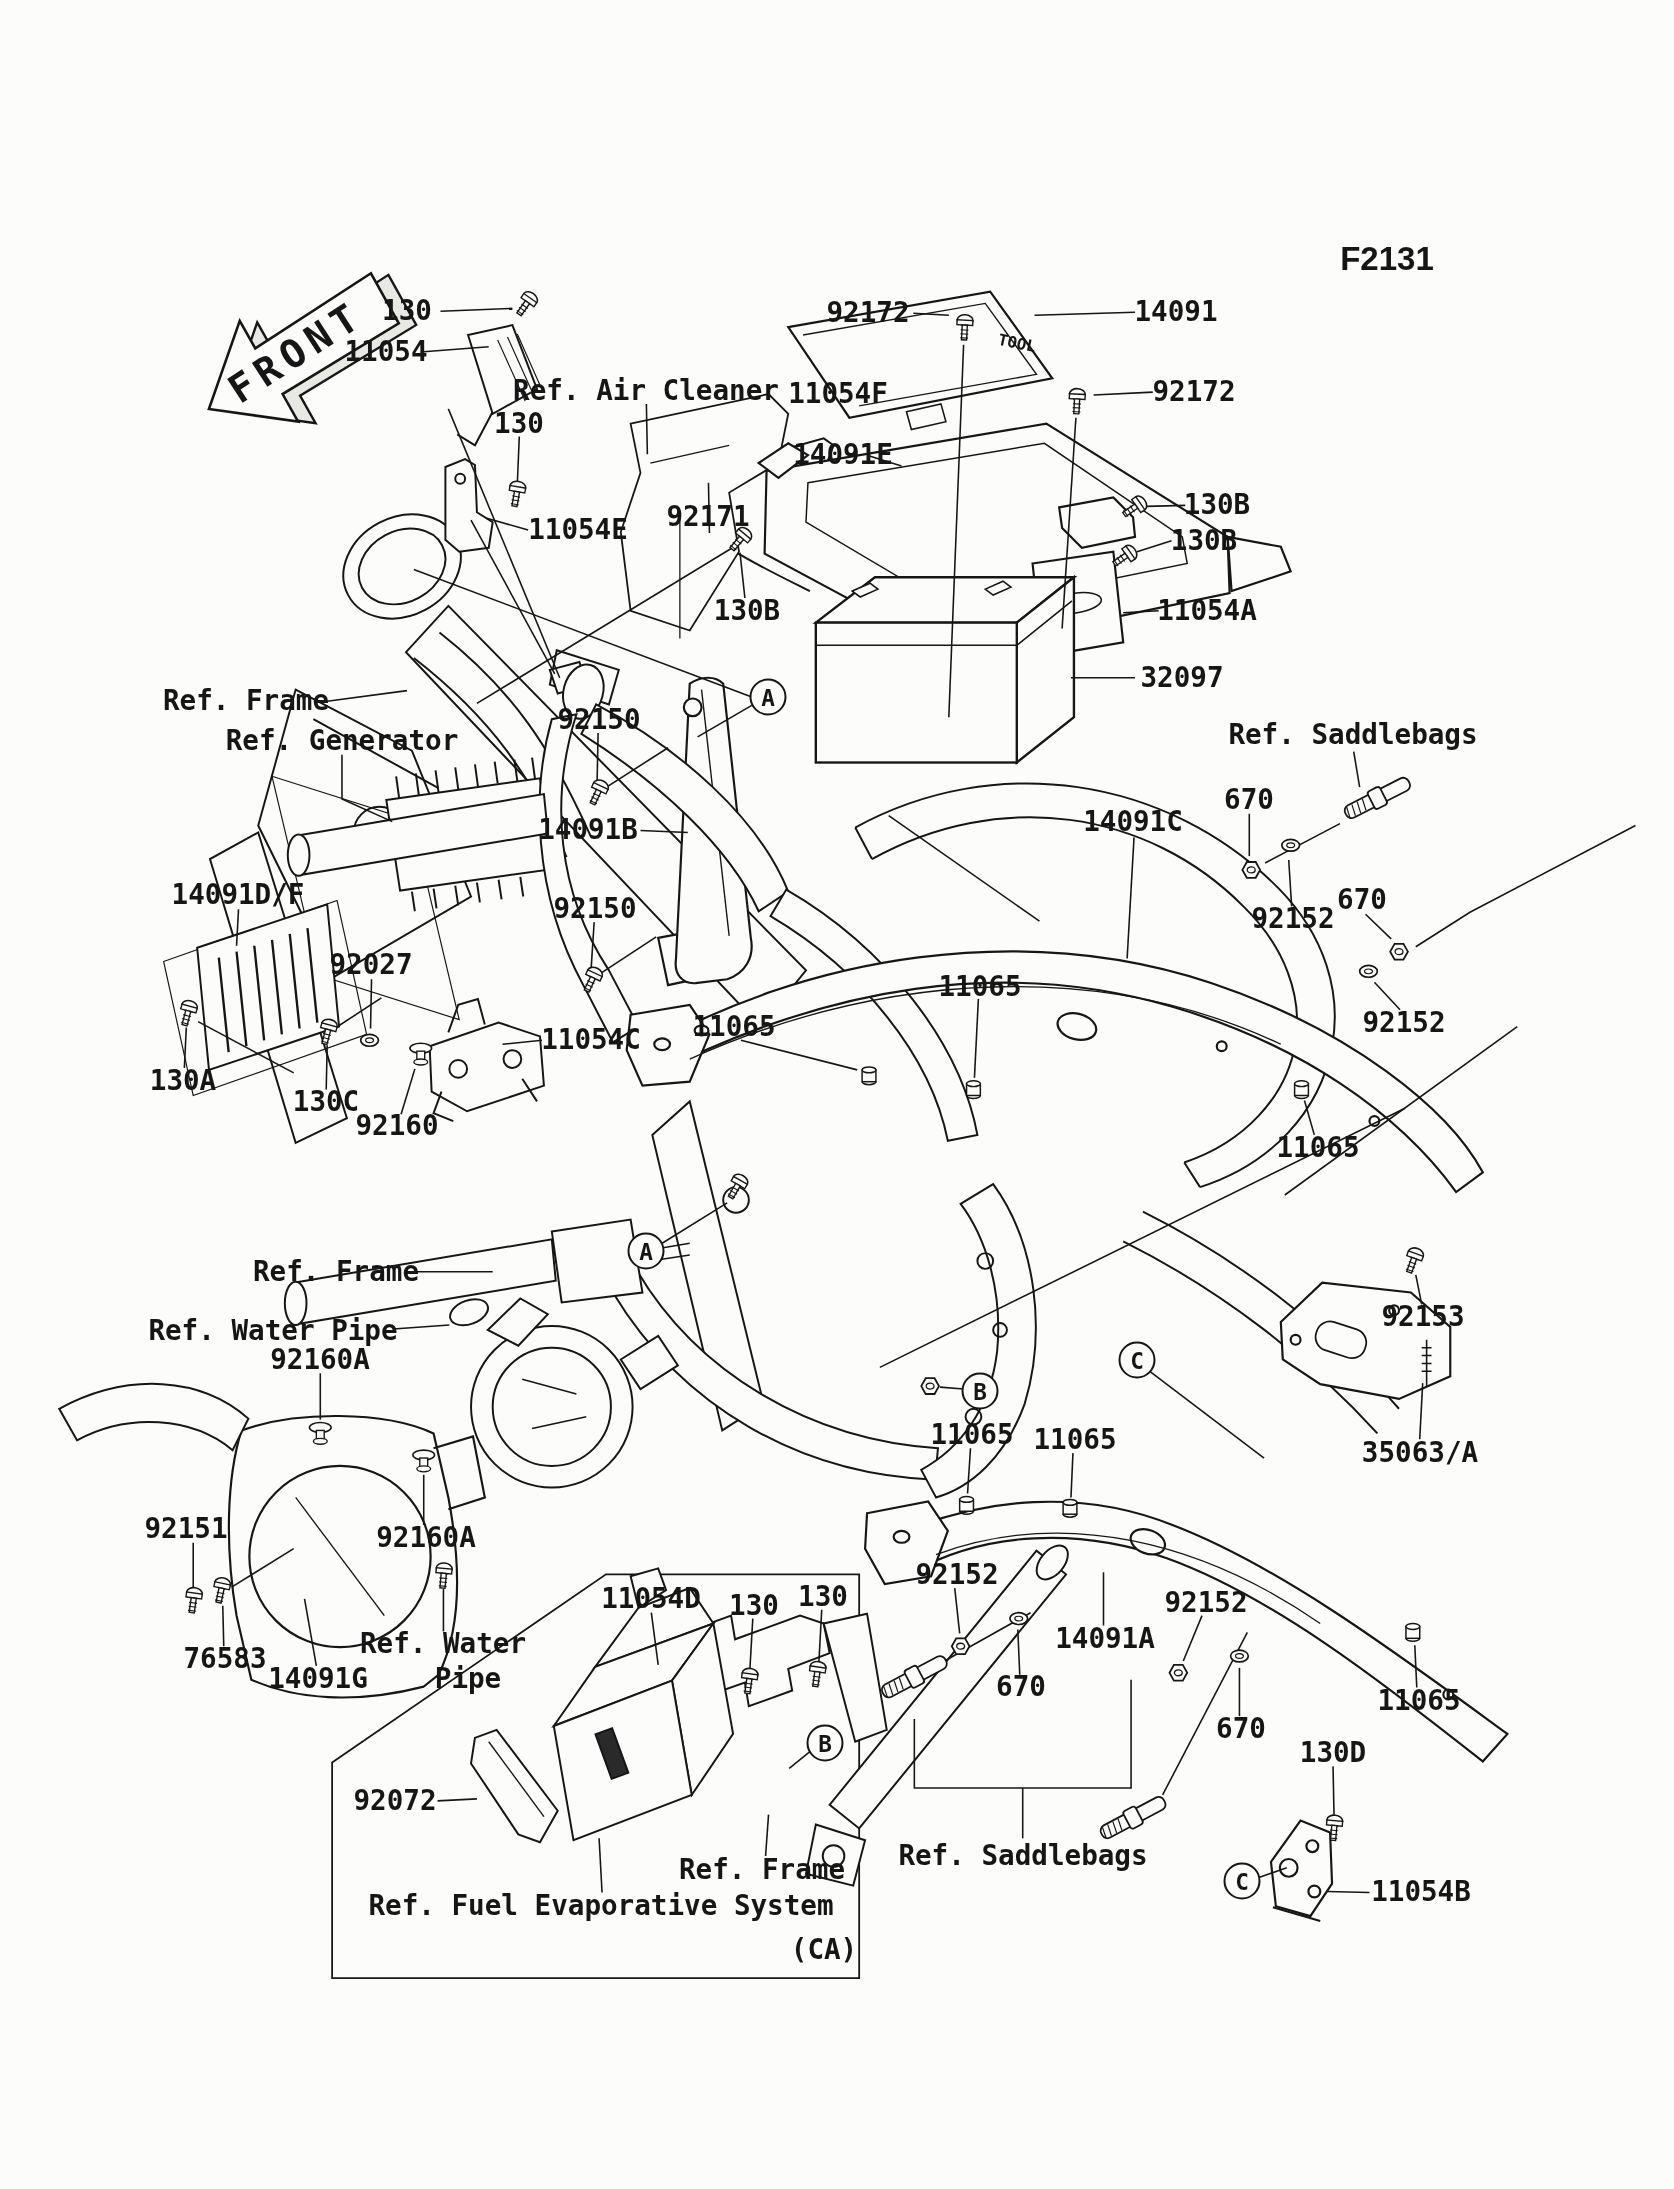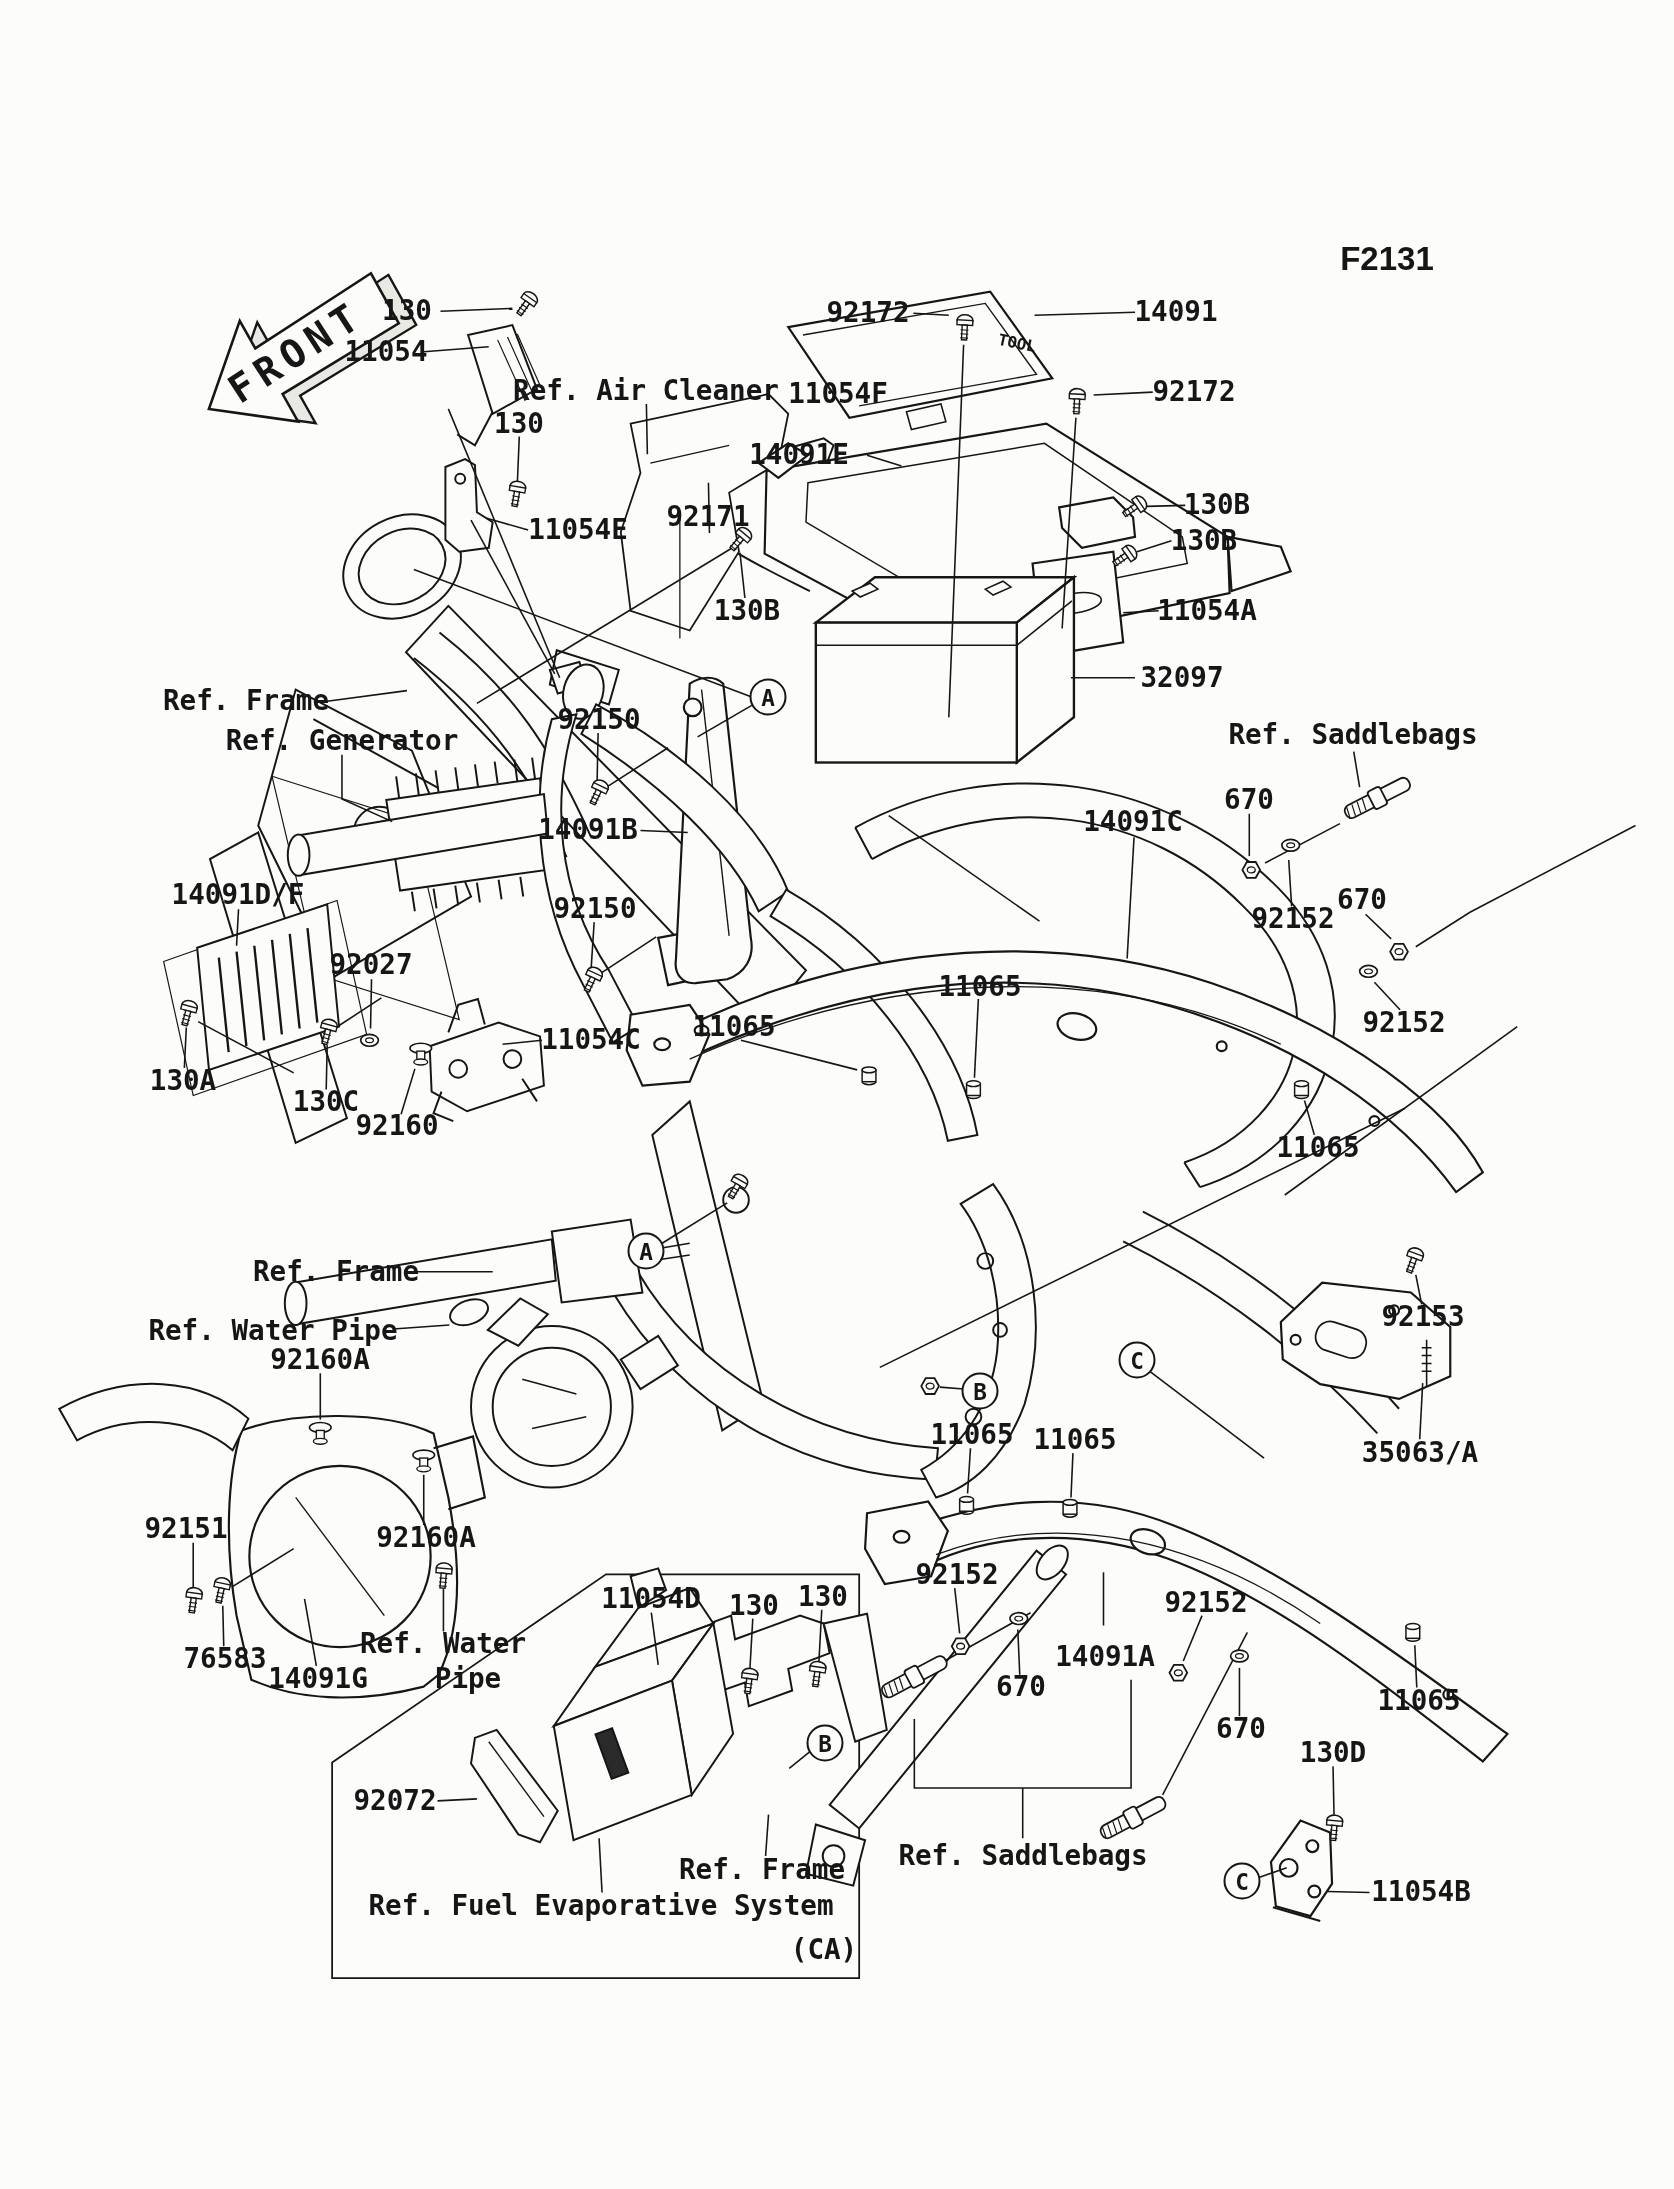--- a/index.html
+++ b/index.html
@@ -413,21 +413,21 @@
       <div class="part-label" style="left: 386px; top: 352px;">11054</div>
       <div class="part-label" style="left: 646px; top: 391px;">Ref. Air Cleaner</div>
       <div class="part-label" style="left: 838px; top: 394px;">11054F</div>
       <div class="part-label" style="left: 519px; top: 424px;">130</div>
       <div class="part-label" style="left: 708px; top: 470px; margin-top: 47px;">92171</div>
       <div class="part-label" style="left: 578px; top: 530px;">11054E</div>
       <div class="part-label" style="left: 747px; top: 611px;">130B</div>
       <div class="part-label" style="left: 868px; top: 313px;">92172</div>
       <div class="part-label" style="left: 1176px; top: 312px;">14091</div>
       <div class="part-label" style="left: 1194px; top: 392px;">92172</div>
-      <div class="part-label" style="left: 799px; top: 455px;">14091E</div>
+      <div class="part-label" style="left: 843px; top: 455px;">14091E</div>
       <div class="part-label" style="left: 1217px; top: 505px;">130B</div>
       <div class="part-label" style="left: 1204px; top: 541px;">130B</div>
       <div class="part-label" style="left: 1207px; top: 611px;">11054A</div>
       <div class="part-label" style="left: 1182px; top: 678px;">32097</div>
       <div class="part-label" style="left: 1353px; top: 735px;">Ref. Saddlebags</div>
       <div class="part-label" style="left: 1249px; top: 800px;">670</div>
       <div class="part-label" style="left: 1133px; top: 822px;">14091C</div>
       <div class="part-label" style="left: 599px; top: 720px;">92150</div>
       <div class="part-label" style="left: 588px; top: 830px;">14091B</div>
       <div class="part-label" style="left: 595px; top: 909px;">92150</div>
@@ -453,21 +453,21 @@
       <div class="part-label" style="left: 225px; top: 1659px;">76583</div>
       <div class="part-label" style="left: 318px; top: 1679px;">14091G</div>
       <div class="part-label" style="left: 443px; top: 1644px;">Ref. Water</div>
       <div class="part-label" style="left: 468px; top: 1679px;">Pipe</div>
       <div class="part-label" style="left: 1423px; top: 1317px;">92153</div>
       <div class="part-label" style="left: 1420px; top: 1453px;">35063/A</div>
       <div class="part-label" style="left: 972px; top: 1435px;">11065</div>
       <div class="part-label" style="left: 1075px; top: 1440px;">11065</div>
       <div class="part-label" style="left: 957px; top: 1575px;">92152</div>
       <div class="part-label" style="left: 1021px; top: 1687px;">670</div>
-      <div class="part-label" style="left: 1105px; top: 1639px; margin-top: 18px;">14091A</div>
+      <div class="part-label" style="left: 1105px; top: 1639px;">14091A</div>
       <div class="part-label" style="left: 1206px; top: 1603px;">92152</div>
       <div class="part-label" style="left: 1241px; top: 1729px;">670</div>
       <div class="part-label" style="left: 1333px; top: 1753px;">130D</div>
       <div class="part-label" style="left: 1419px; top: 1701px;">11065</div>
       <div class="part-label" style="left: 1421px; top: 1892px;">11054B</div>
       <div class="part-label" style="left: 1023px; top: 1856px;">Ref. Saddlebags</div>
       <div class="part-label" style="left: 651px; top: 1599px;">11054D</div>
       <div class="part-label" style="left: 754px; top: 1606px;">130</div>
       <div class="part-label" style="left: 823px; top: 1597px;">130</div>
       <div class="part-label" style="left: 395px; top: 1801px;">92072</div>

